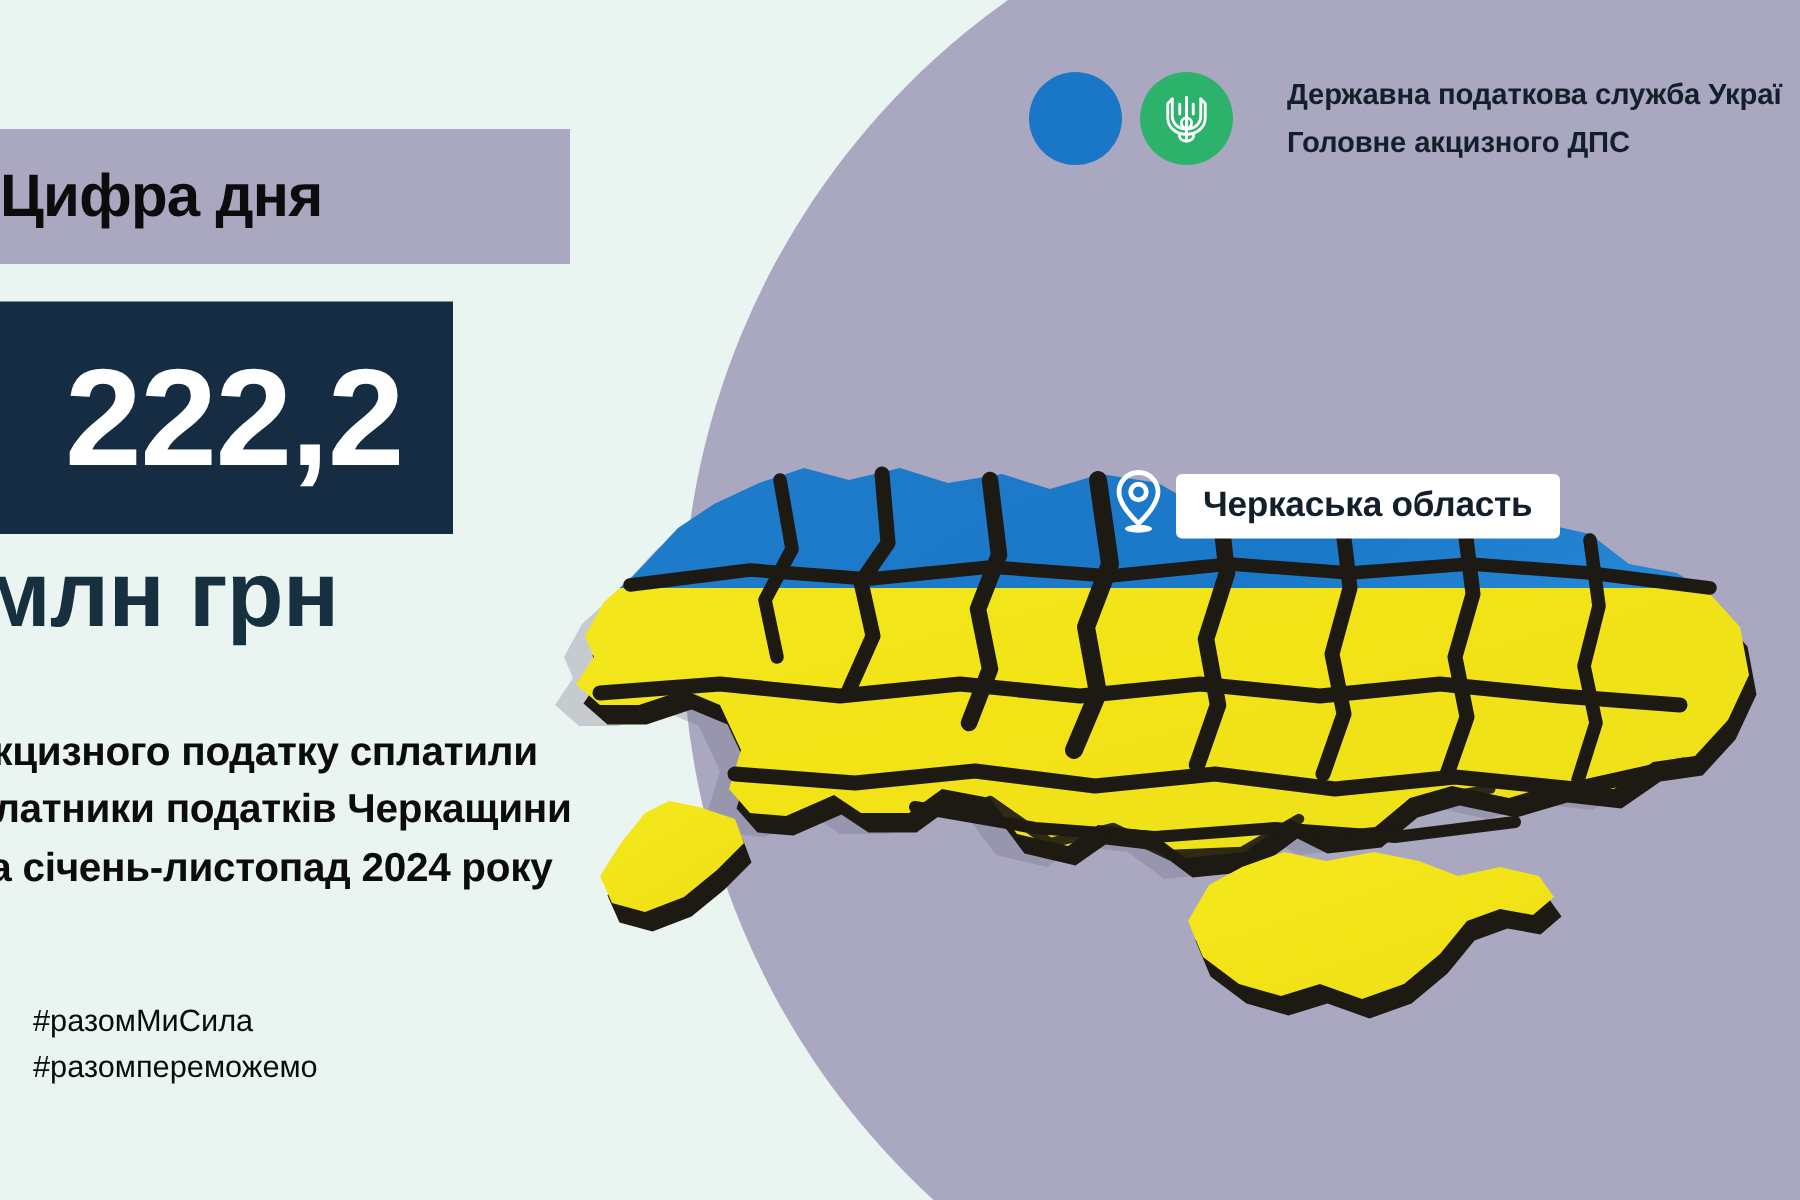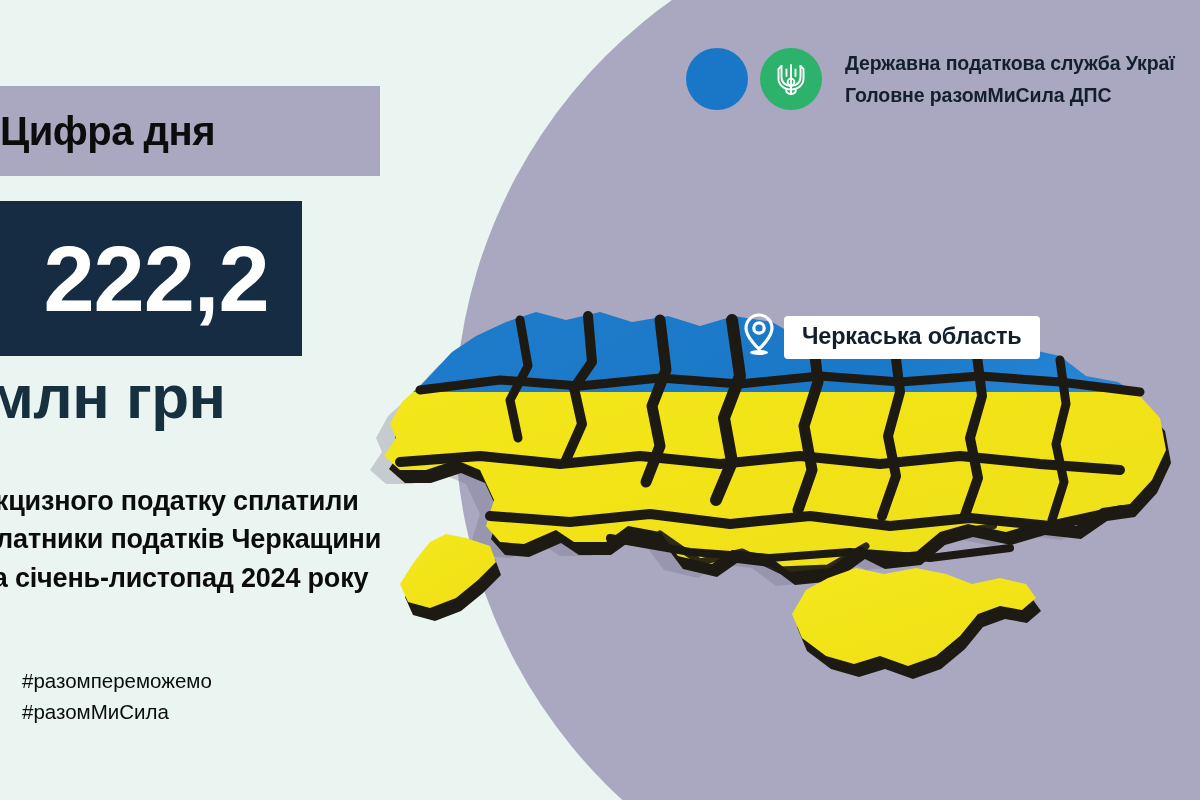--- a/index.html
+++ b/index.html
@@ -32,21 +32,21 @@
     background: #aaa7c0;
   }
 
   
   .logo-lockup {
     position: absolute;
     left: 686px;
     top: 48px;
     display: flex;
     align-items: flex-start;
-    gap: 3px;
+    gap: 16px;
   }
   .logo-marks {
     position: relative;
     width: 150px;
     height: 62px;
     flex: 0 0 auto;
   }
   .logo-circle-blue {
     position: absolute;
     left: 0;
@@ -368,38 +368,38 @@
               <path d="M20.5 9.5 L20.5 16"></path>
               <circle cx="16" cy="22" r="3.4"></circle>
               <path d="M16 13 L16 18.6"></path>
             </g>
           </svg>
         </span>
       </div>
     </div>
     <div class="logo-text">
       <div class="logo-line logo-line-1">Державна податкова служба Украї</div>
-      <div class="logo-line">Головне разомМиСила ДПС</div>
+      <div class="logo-line">Головне акцизного ДПС</div>
     </div>
   </div>
 
   <div class="title-band">
     <span class="title-band-text">Цифра дня</span>
   </div>
 
   <div class="number-block">
     <span class="number-block-text">222,2</span>
   </div>
 
   <div class="unit-text">млн грн</div>
 
   <div class="description">
     <div class="description-line">акцизного податку сплатили</div>
     <div class="description-line">платники податків Черкащини</div>
     <div class="description-line">за січень-листопад 2024 року</div>
   </div>
 
   <div class="hashtags">
+    <div class="hashtag-line">#разомМиСила</div>
     <div class="hashtag-line">#разомпереможемо</div>
-    <div class="hashtag-line">#разомМиСила</div>
   </div>
 
 </div>
 
 </body></html>

